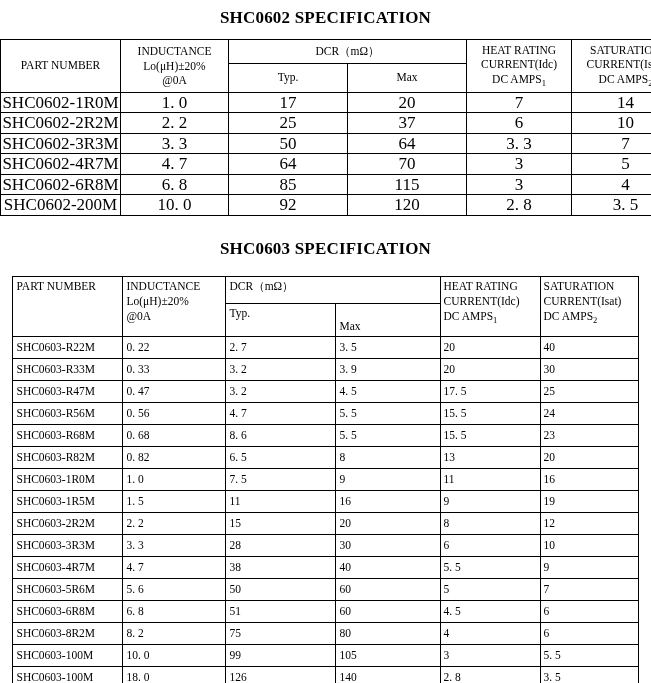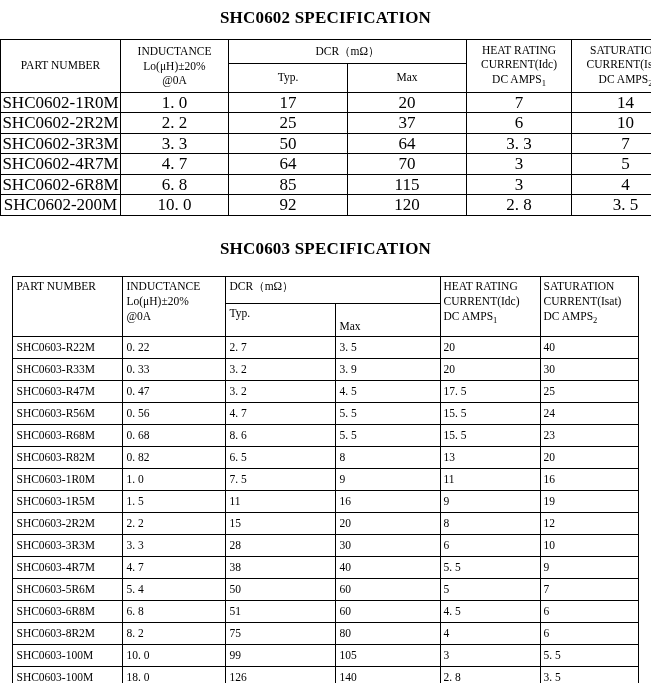--- a/index.html
+++ b/index.html
@@ -308,21 +308,21 @@
       <tr>
         <td>SHC0603-4R7M</td>
         <td>4. 7</td>
         <td>38</td>
         <td>40</td>
         <td>5. 5</td>
         <td>9</td>
       </tr>
       <tr>
         <td>SHC0603-5R6M</td>
-        <td>5. 4</td>
+        <td>5. 6</td>
         <td>50</td>
         <td>60</td>
         <td>5</td>
         <td>7</td>
       </tr>
       <tr>
         <td>SHC0603-6R8M</td>
         <td>6. 8</td>
         <td>51</td>
         <td>60</td>

